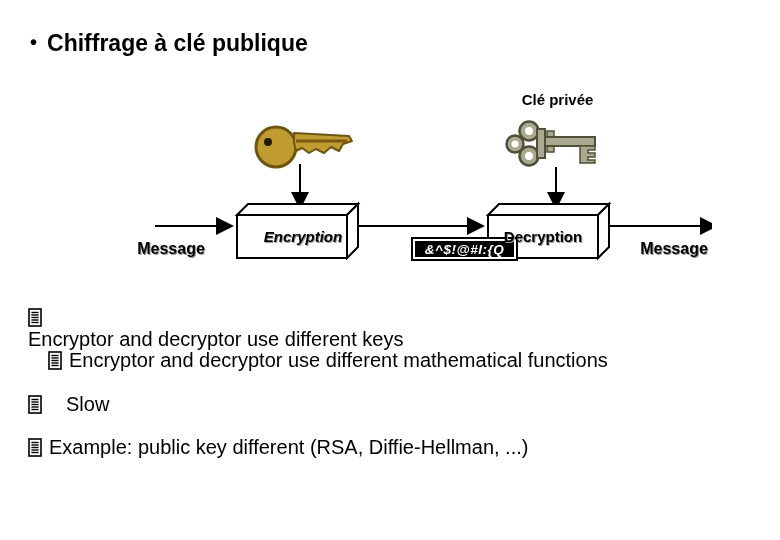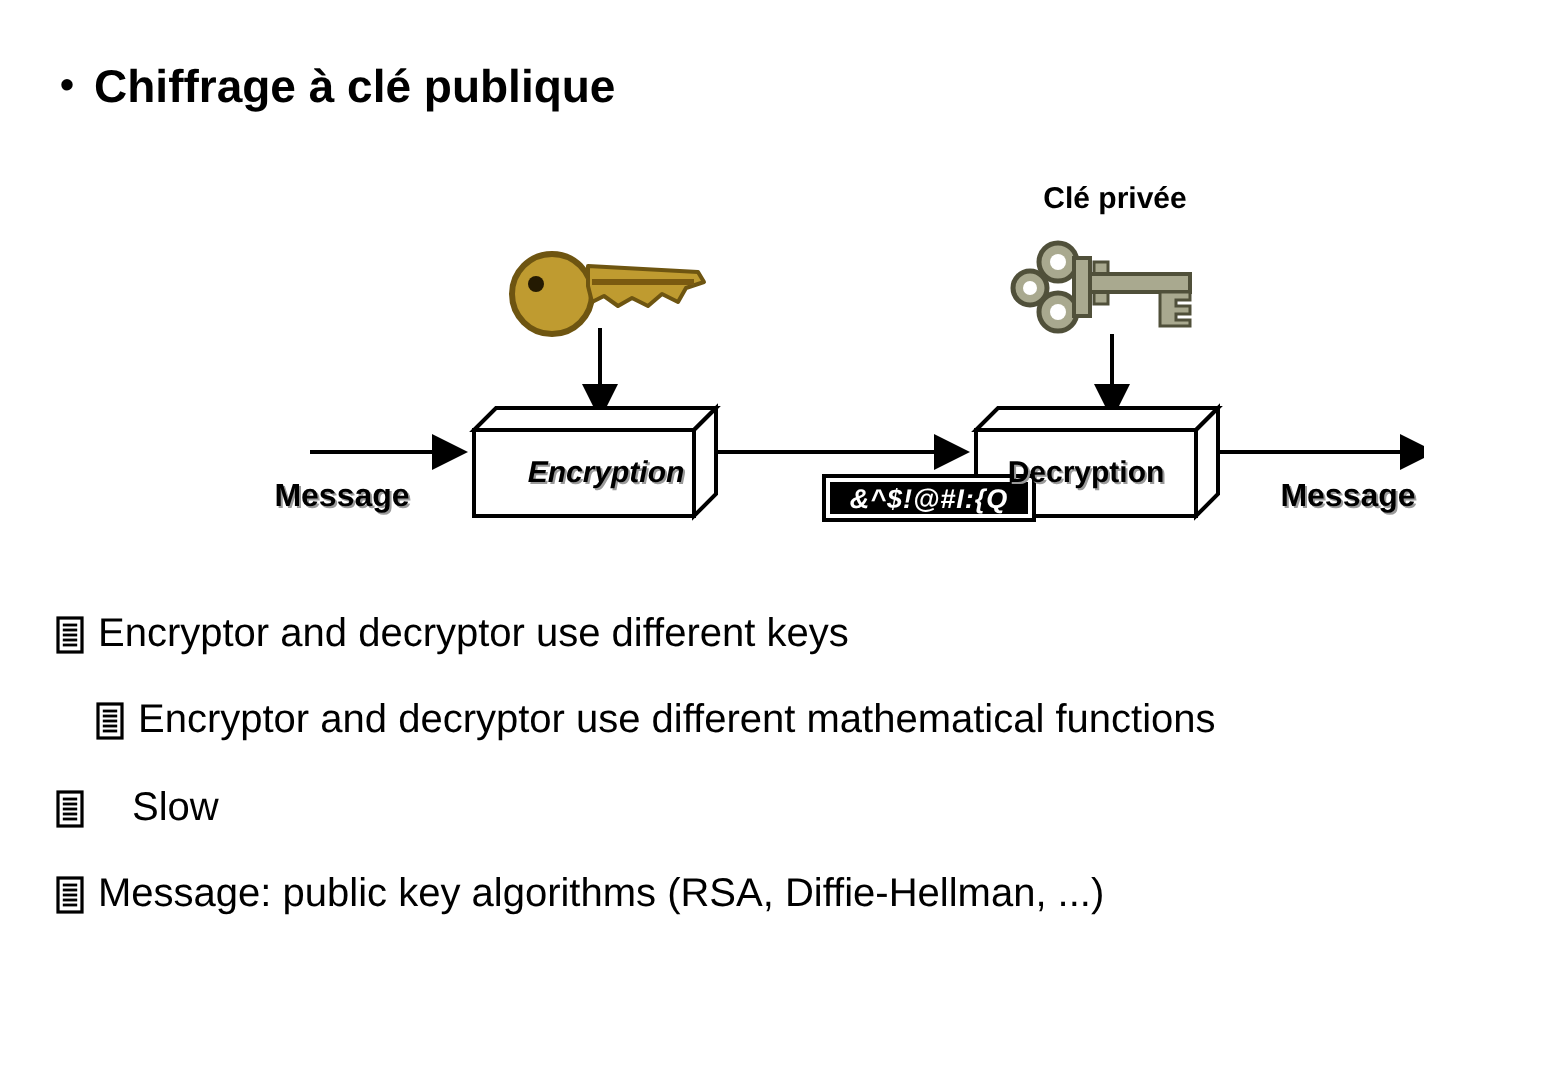--- a/index.html
+++ b/index.html
@@ -95,21 +95,21 @@
   </svg>
 
   <div class="diag-label key-label" style="left:510px;top:91px;width:95px;">Clé privée</div>
 
   <div class="diag-label msg-label" style="left:133px;top:240px;width:76px;">Message</div>
   <div class="box-label" style="left:248px;top:215px;width:110px;height:43px;font-style:italic;">Encryption</div>
   <div class="cipher-box">&amp;^$!@#I:{Q</div>
   <div class="box-label" style="left:488px;top:215px;width:110px;height:43px;">Decryption</div>
   <div class="diag-label msg-label" style="left:628px;top:240px;width:92px;">Message</div>
 
-  <div class="bullet-row" style="top:305px;">
+  <div class="bullet-row" style="top:305px;flex-direction:column;">
     <svg class="doc-icon" width="14" height="19" viewBox="0 0 14 19">
       <rect x="1" y="1" width="12" height="17" fill="#fff" stroke="#000" stroke-width="1.6"></rect>
       <g stroke="#000" stroke-width="1.4">
         <line x1="3.4" y1="4.5" x2="10.6" y2="4.5"></line>
           <line x1="3.4" y1="7" x2="10.6" y2="7"></line>
         <line x1="3.4" y1="9.5" x2="10.6" y2="9.5"></line>
           <line x1="3.4" y1="12" x2="10.6" y2="12"></line>
         <line x1="3.4" y1="14.5" x2="10.6" y2="14.5"></line>
       </g>
     </svg>
@@ -148,21 +148,21 @@
     <svg class="doc-icon" width="14" height="19" viewBox="0 0 14 19">
       <rect x="1" y="1" width="12" height="17" fill="#fff" stroke="#000" stroke-width="1.6"></rect>
       <g stroke="#000" stroke-width="1.4">
         <line x1="3.4" y1="4.5" x2="10.6" y2="4.5"></line>
           <line x1="3.4" y1="7" x2="10.6" y2="7"></line>
         <line x1="3.4" y1="9.5" x2="10.6" y2="9.5"></line>
           <line x1="3.4" y1="12" x2="10.6" y2="12"></line>
         <line x1="3.4" y1="14.5" x2="10.6" y2="14.5"></line>
       </g>
     </svg>
-    <span class="bullet-text">Message: public key algorithms (RSA, Diffie-Hellman, ...)</span>
+    <span class="bullet-text">Example: public key different (RSA, Diffie-Hellman, ...)</span>
   </div>
 
   <div class="footer">
     
 
     
 
     
 
     

